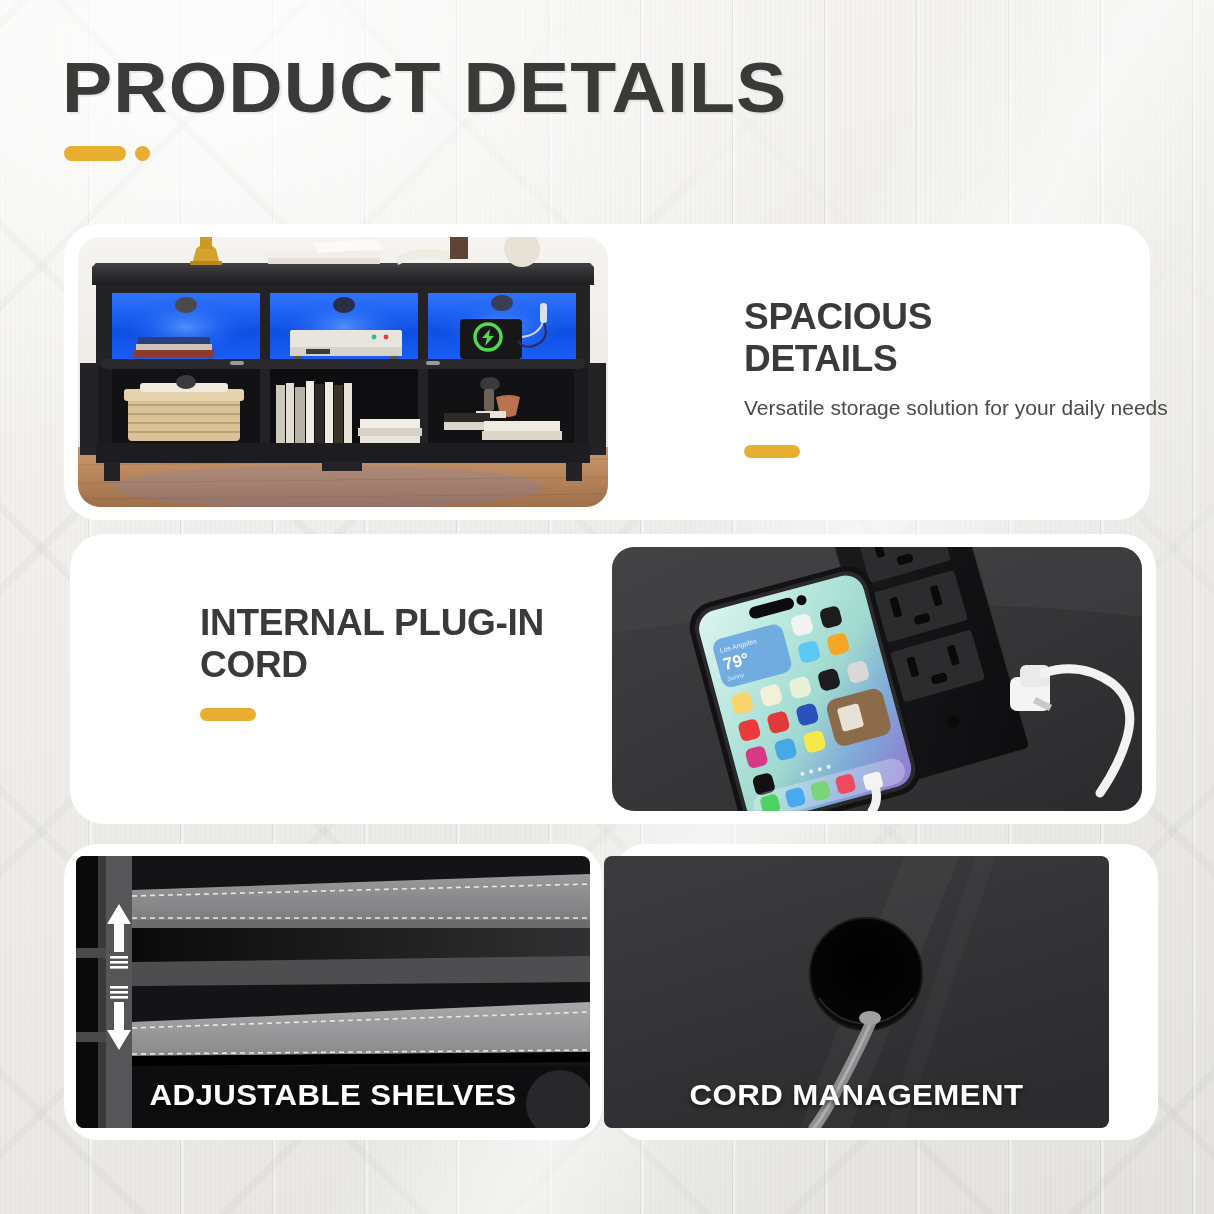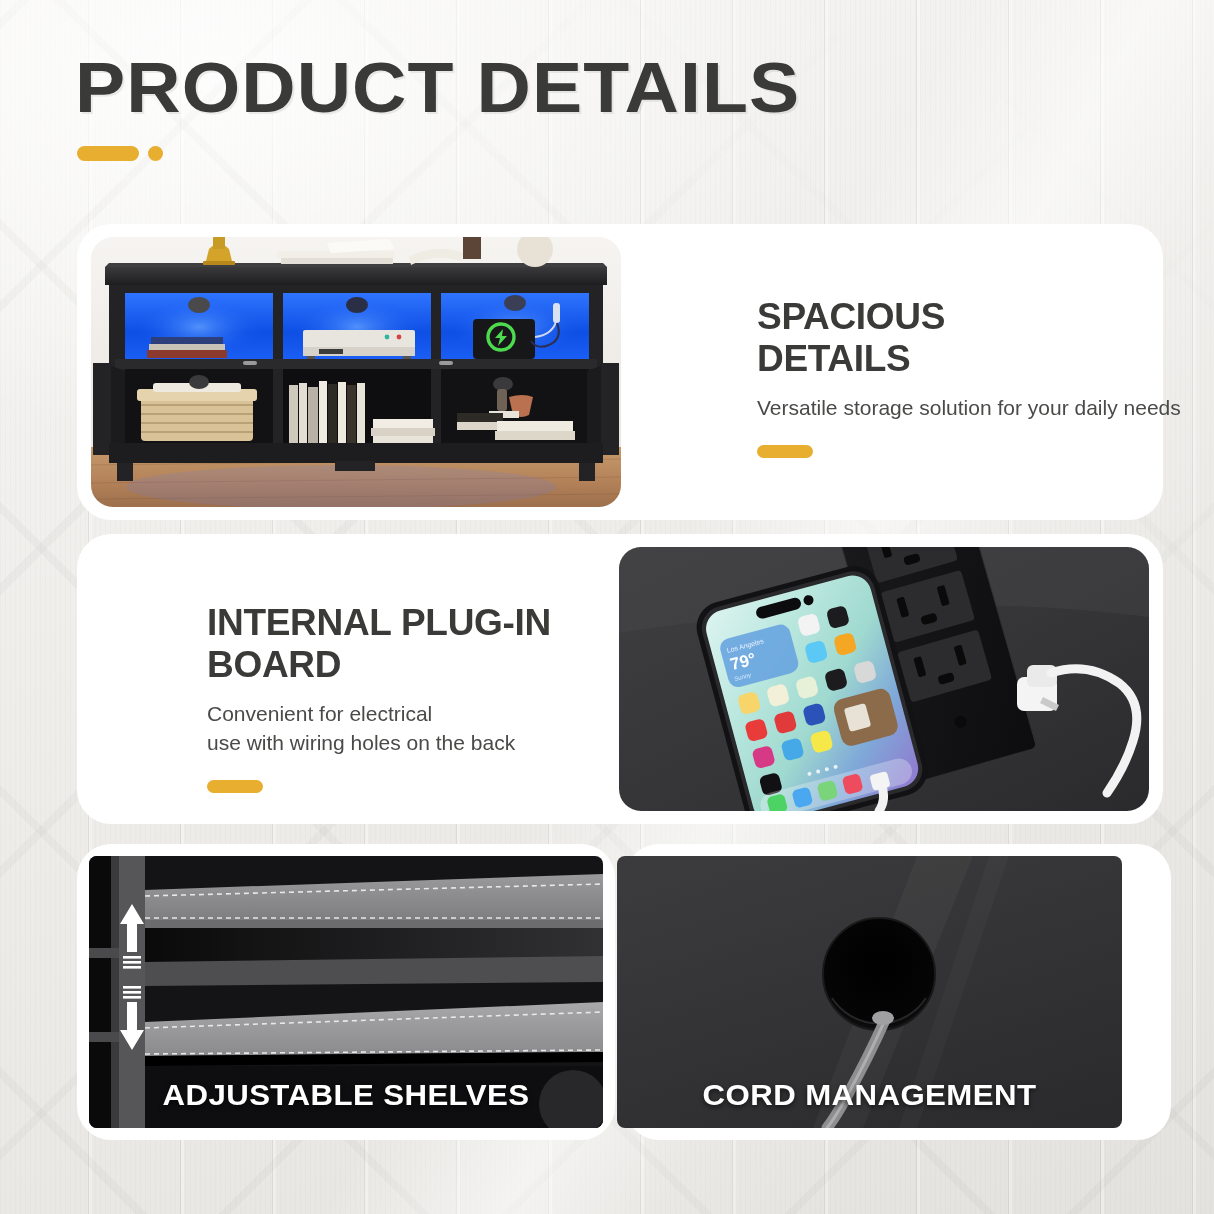--- a/index.html
+++ b/index.html
@@ -59,21 +59,21 @@
     content: "";
     position: absolute;
     inset: 0;
     background: linear-gradient(118deg,
         rgba(255,255,255,0) 52%,
         rgba(255,255,255,.55) 62%,
         rgba(255,255,255,.12) 70%,
         rgba(255,255,255,0) 80%);
   }
 
-  #page { position: absolute; inset: 0; margin-left: 13px; }
+  #page { position: absolute; inset: 0; }
 
   
   .page-title {
     position: absolute;
     left: 62px; top: 52px;
     font-size: 71px;
     line-height: 1;
     letter-spacing: 1px;
     font-weight: 900;
     color: #3a3a38;
@@ -90,21 +90,21 @@
   .title-accent .bar { width: 62px; height: 15px; border-radius: 8px; background: #e8ae30; }
   .title-accent .dot { width: 15px; height: 15px; border-radius: 50%; background: #e8ae30; }
 
   
   .card {
     position: absolute;
     background: #ffffff;
     border-radius: 34px;
   }
   #card-storage { left: 64px; top: 224px; width: 1086px; height: 296px; }
-  #card-plug    { left: 64px; top: 534px; width: 1086px; height: 290px; }
+  #card-plug    { left: 70px; top: 534px; width: 1086px; height: 290px; }
 
   .photo {
     position: absolute;
     border-radius: 22px;
     overflow: hidden;
   }
   
   #photo-storage { left: 14px; top: 13px; width: 530px; height: 270px; }
   
   #photo-plug    { right: 14px; top: 13px; width: 530px; height: 264px; }
@@ -338,24 +338,22 @@
       <div class="feat-sub">Versatile storage solution for your daily needs</div>
       <div class="pill"></div>
     </div>
   </div>
 
   <div class="card" id="card-plug">
 
     <div class="txtblock" id="txt-plug">
       <div class="feat-title">
         <span>INTERNAL PLUG-IN</span><br>
-        <span>BOARD</span>
+        <span>CORD</span>
       </div>
-      <div class="feat-sub">Convenient for electrical
-use with wiring holes on the back</div>
       <div class="pill"></div>
     </div>
 
     <div class="photo" id="photo-plug">
       <svg width="530" height="264" viewBox="0 0 530 264">
         <defs>
           <linearGradient id="deskG" x1="0" y1="0" x2="1" y2="1">
             <stop offset="0%" stop-color="#3f3f41"></stop>
               <stop offset="60%" stop-color="#343436"></stop>
               <stop offset="100%" stop-color="#2a2a2c"></stop>

